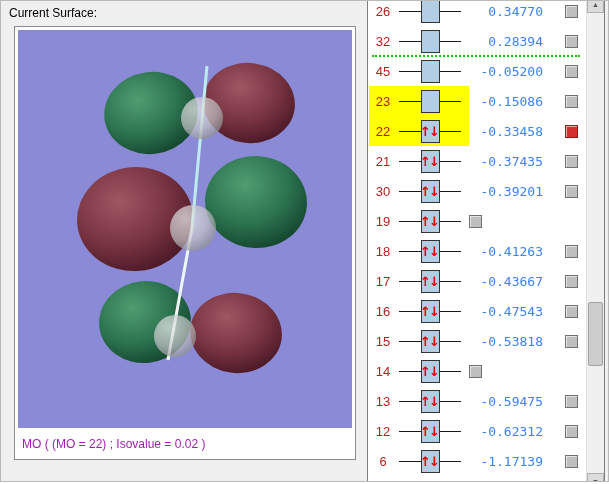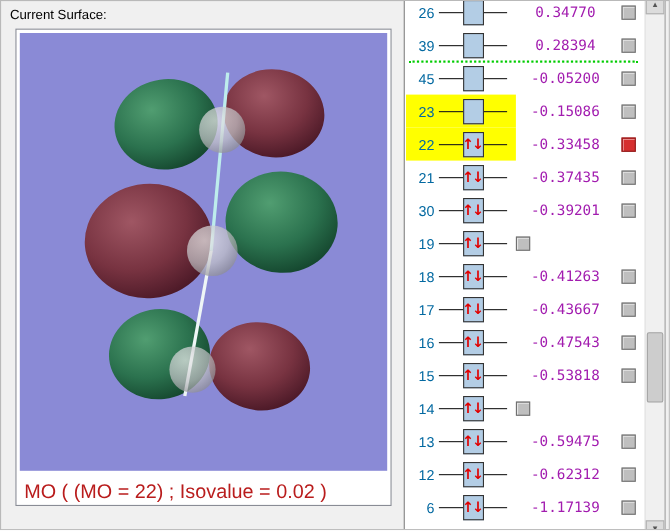--- a/index.html
+++ b/index.html
@@ -16,47 +16,47 @@
   .surface-panel {
     position:absolute; left:13px; top:25px; width:342px; height:434px;
     box-sizing:border-box; background:#fff; border:1px solid #898c95;
   }
   .viewport {
     position:absolute; left:3px; top:3px; width:334px; height:398px;
     background:#8a8ad6; overflow:hidden;
   }
   .viewport svg { display:block; }
   .status-text {
-    position:absolute; left:7px; top:410px; font-size:18px; color:#b91c1c;
+    position:absolute; left:7px; top:410px; font-size:12px; color:#a21caf;
     white-space:pre;
     text-align:center;
   }
 
   
   .mo-panel {
     position:absolute; left:366px; top:-6px; width:238px; height:496px;
     box-sizing:border-box; background:#fff; border:1px solid #7f7f7f;
   }
   .mo-rows {
     position:absolute; left:1px; top:0; bottom:0; right:18px; overflow:hidden;
   }
   .mo-row { display:flex; align-items:center; height:30px; }
   .mo-left { display:flex; align-items:center; height:100%; padding-left:2px; width:98px; flex:0 0 auto; }
   .mo-left.hl { background:#ffff00; }
-  .mo-num { width:24px; text-align:right; font-size:13px; color:#0369a1; }
+  .mo-num { width:24px; text-align:center; font-size:13px; color:#b91c1c; }
   .mo-icon { position:relative; width:66px; height:100%; margin-left:2px;
              display:flex; align-items:center; justify-content:center; }
   .mo-line { position:absolute; left:2px; right:2px; top:50%; height:1px; background:#1a1a1a; }
   .mo-box { position:relative; width:17px; height:21px; background:#b3cde5;
             border:1px solid #333; box-sizing:content-box;
             display:flex; align-items:center; justify-content:center; }
   .arrows { font-family:"DejaVu Sans",sans-serif; font-weight:bold; font-size:13px;
             color:#e00000; letter-spacing:-2px; margin-left:-2px; line-height:1; }
-  .mo-energy { flex:1; text-align:center; font-family:"DejaVu Sans Mono",monospace;
-               font-size:13px; color:#a21caf; padding-right:6px; white-space:pre; }
+  .mo-energy { flex:1; text-align:right; font-family:"DejaVu Sans Mono",monospace;
+               font-size:13px; color:#3b82f6; padding-right:22px; white-space:pre; }
   .chk { width:11px; height:11px; flex:0 0 auto; margin-right:8px;
          background:#bfbfbf; border:1px solid #707070;
          box-shadow:inset 1px 1px 0 rgba(255,255,255,.6); }
   .chk.red { background:#d62f2f; border-color:#8c1d1d; }
   .homo-separator { position:absolute; left:3px; right:6px; height:0;
                     border-top:2px dotted #00cc00; }
 
   
   .sb { position:absolute; top:0; right:0; bottom:0; width:17px;
         background:#f0f0f0; border-left:1px solid #e2e2e2; }
@@ -126,21 +126,21 @@
           <span class="arrows"></span>
         </span>
       </span>
     </div>
     <span class="mo-energy">0.34770</span>
     <span class="chk"></span>
   </div>
 
   <div class="mo-row">
     <div class="mo-left">
-      <span class="mo-num">39</span>
+      <span class="mo-num">32</span>
       <span class="mo-icon">
         <span class="mo-line"></span>
         <span class="mo-box">
           <span class="arrows"></span>
         </span>
       </span>
     </div>
     <span class="mo-energy">0.28394</span>
     <span class="chk"></span>
   </div>

